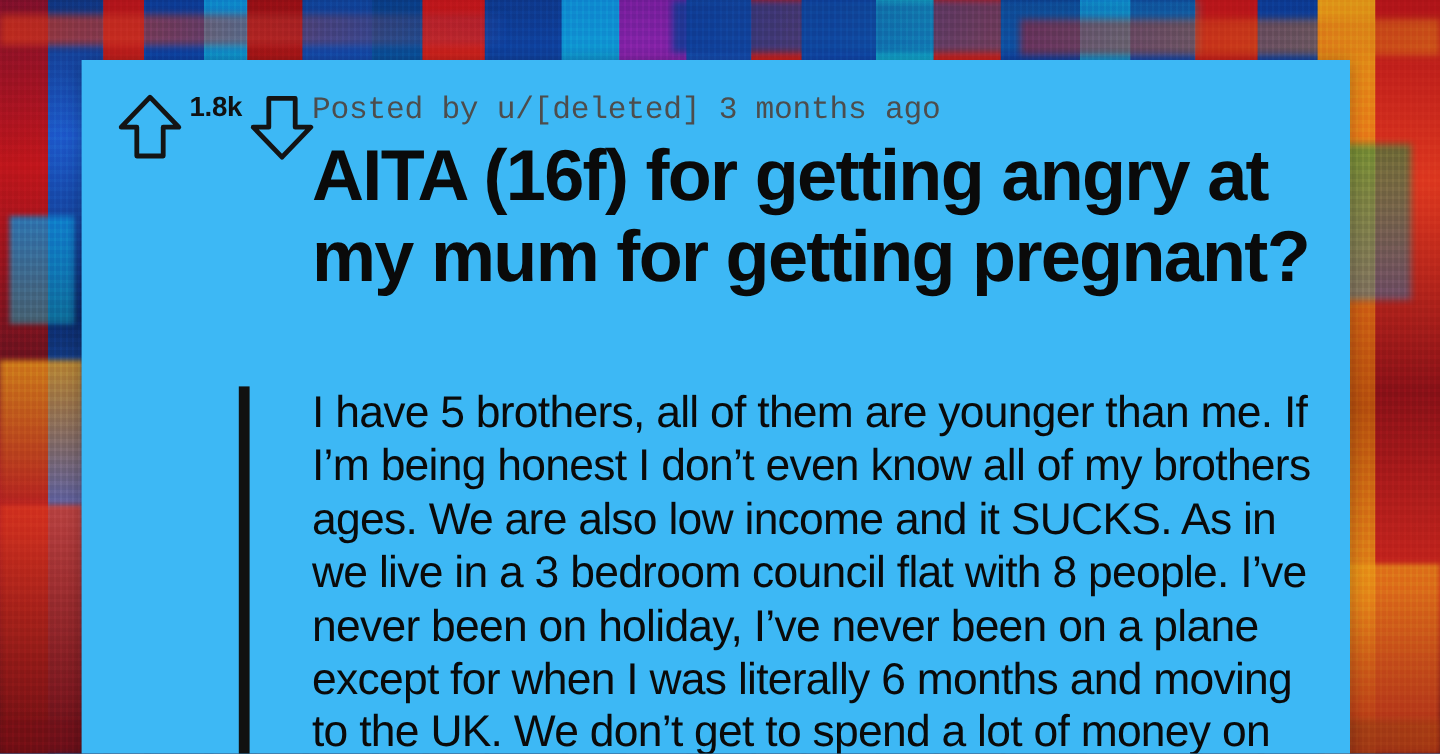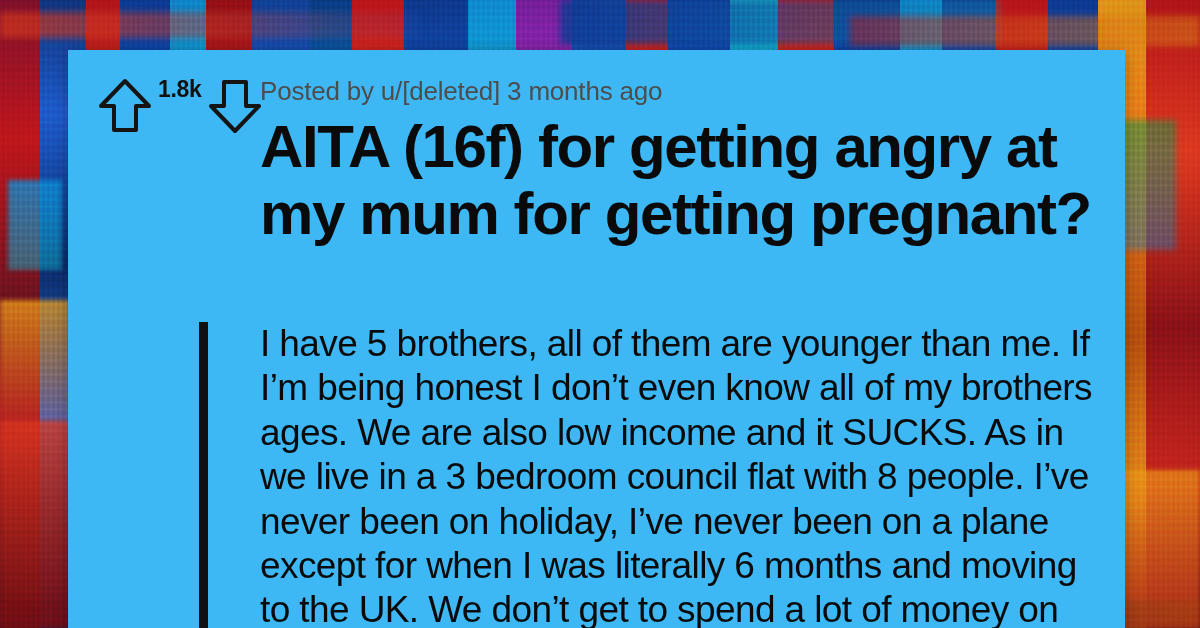--- a/index.html
+++ b/index.html
@@ -87,20 +87,21 @@
     right: 22px;
   }
 
   #post-meta {
     font-size: 26px;
     color: #4d4d4d;
     font-weight: 400;
     letter-spacing: -0.2px;
     margin: 0 0 6px 0;
     line-height: 1.2;
+    font-family: Liberation Mono, monospace;
   }
 
   #post-title {
     font-size: 60px;
     line-height: 1.12;
     font-weight: 700;
     color: #0a0a0a;
     letter-spacing: -1.4px;
     margin: 0;
     max-width: 880px;

